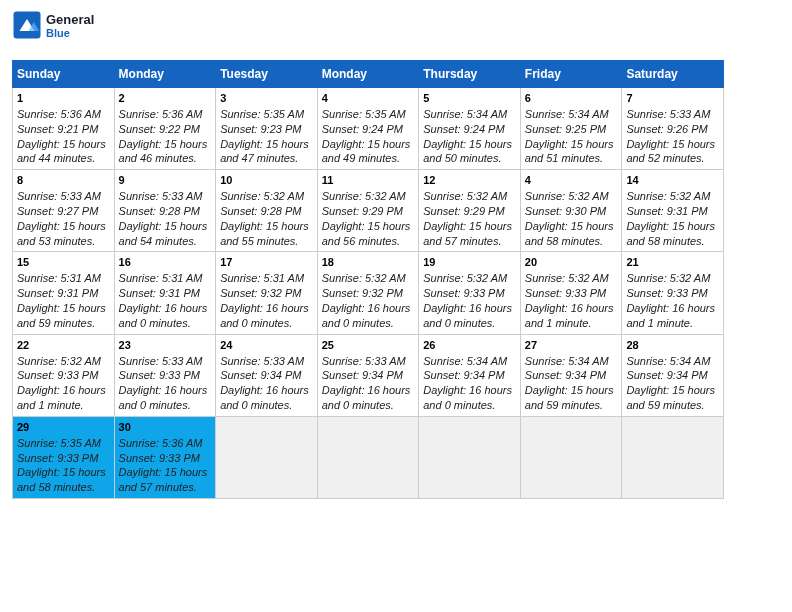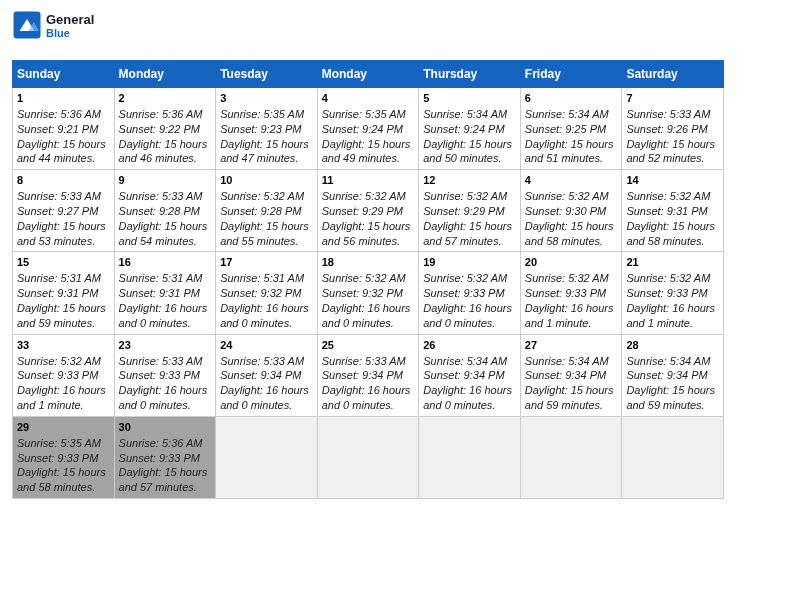--- a/index.html
+++ b/index.html
@@ -57,21 +57,21 @@
       border: 1px solid #1565c0;
     }
     tbody td {
       border: 1px solid #ccc;
       padding: 3px 4px;
       vertical-align: top;
       line-height: 1.35;
       background: #fff;
     }
     tbody tr:last-child td {
-      background: #a3a3a3;
+      background: #0ea5e9;
     }
     .day-num {
       font-weight: bold;
       font-size: 11px;
       display: block;
       margin-bottom: 1px;
     }
     .day-info {
       font-size: 11px;
       color: #222;
@@ -201,21 +201,21 @@
           <td><span class="day-num">20</span><span class="day-info" style="white-space: pre-line;">Sunrise: 5:32 AM
 Sunset: 9:33 PM
 Daylight: 16 hours
 and 1 minute.</span></td>
           <td><span class="day-num">21</span><span class="day-info" style="white-space: pre-line;">Sunrise: 5:32 AM
 Sunset: 9:33 PM
 Daylight: 16 hours
 and 1 minute.</span></td>
         </tr>
         <tr>
-          <td><span class="day-num">33</span><span class="day-info" style="white-space: pre-line;">Sunrise: 5:32 AM
+          <td><span class="day-num">22</span><span class="day-info" style="white-space: pre-line;">Sunrise: 5:32 AM
 Sunset: 9:33 PM
 Daylight: 16 hours
 and 1 minute.</span></td>
           <td><span class="day-num">23</span><span class="day-info" style="white-space: pre-line;">Sunrise: 5:33 AM
 Sunset: 9:33 PM
 Daylight: 16 hours
 and 0 minutes.</span></td>
           <td><span class="day-num">24</span><span class="day-info" style="white-space: pre-line;">Sunrise: 5:33 AM
 Sunset: 9:34 PM
 Daylight: 16 hours

